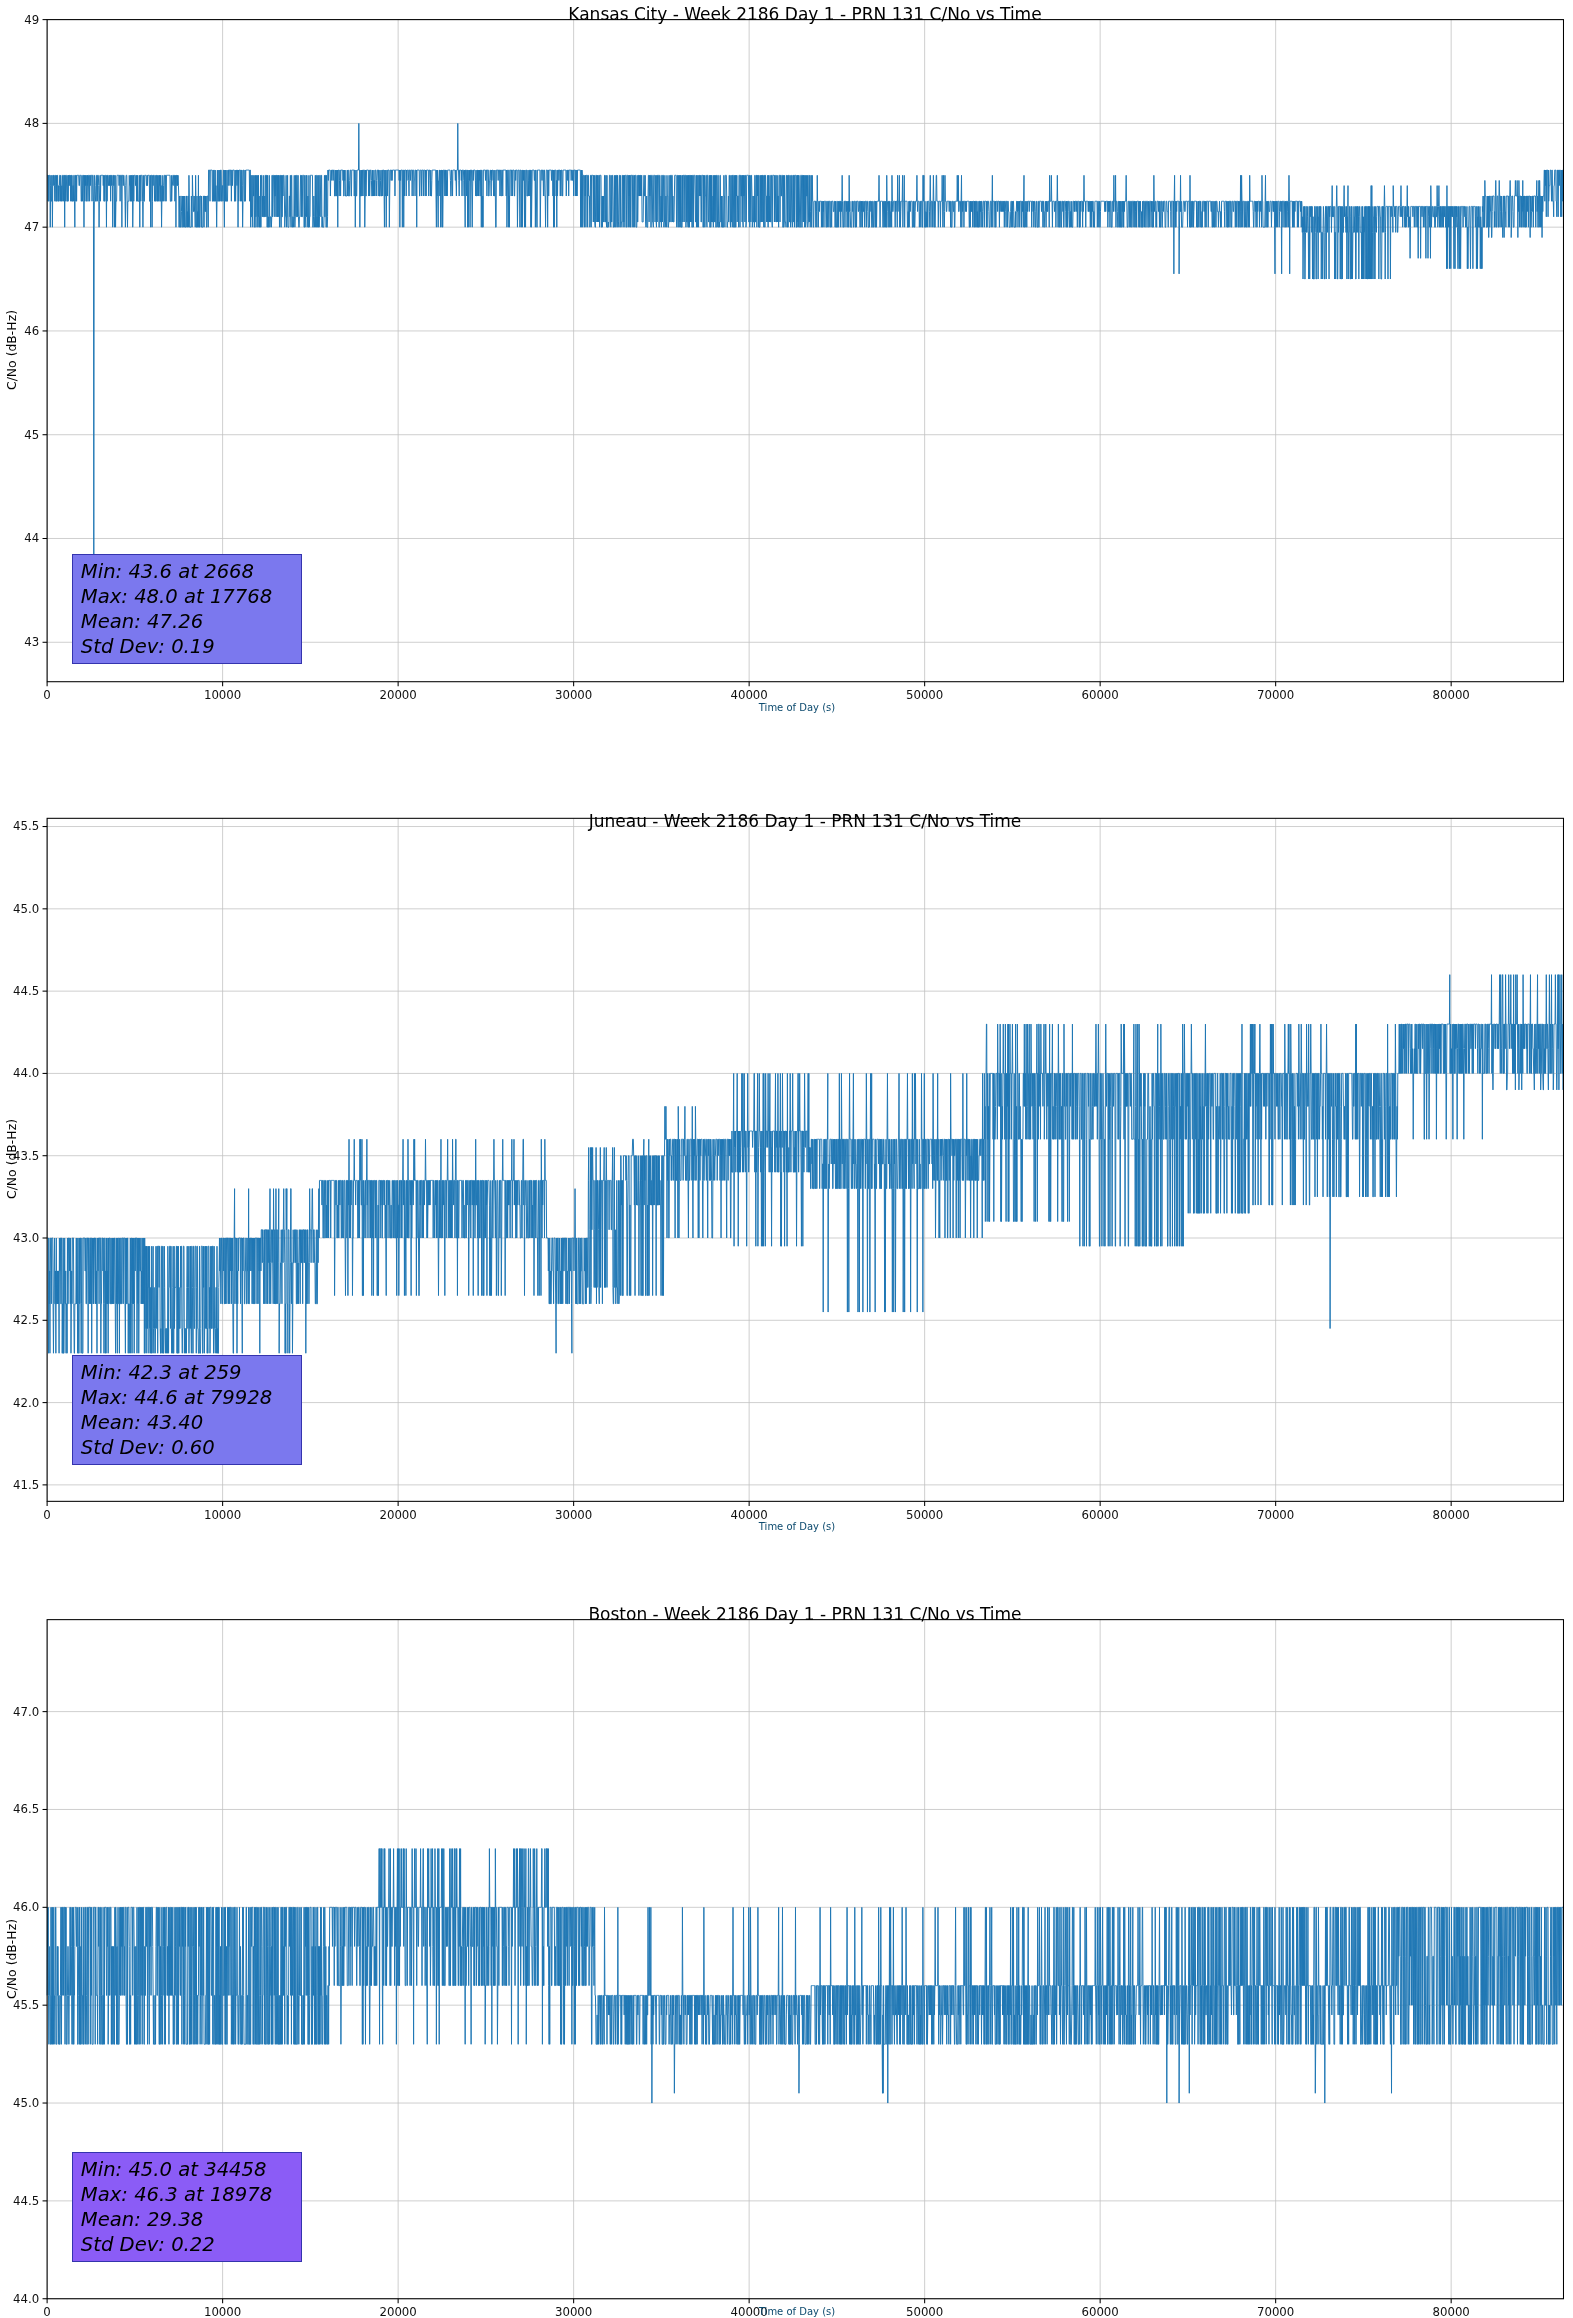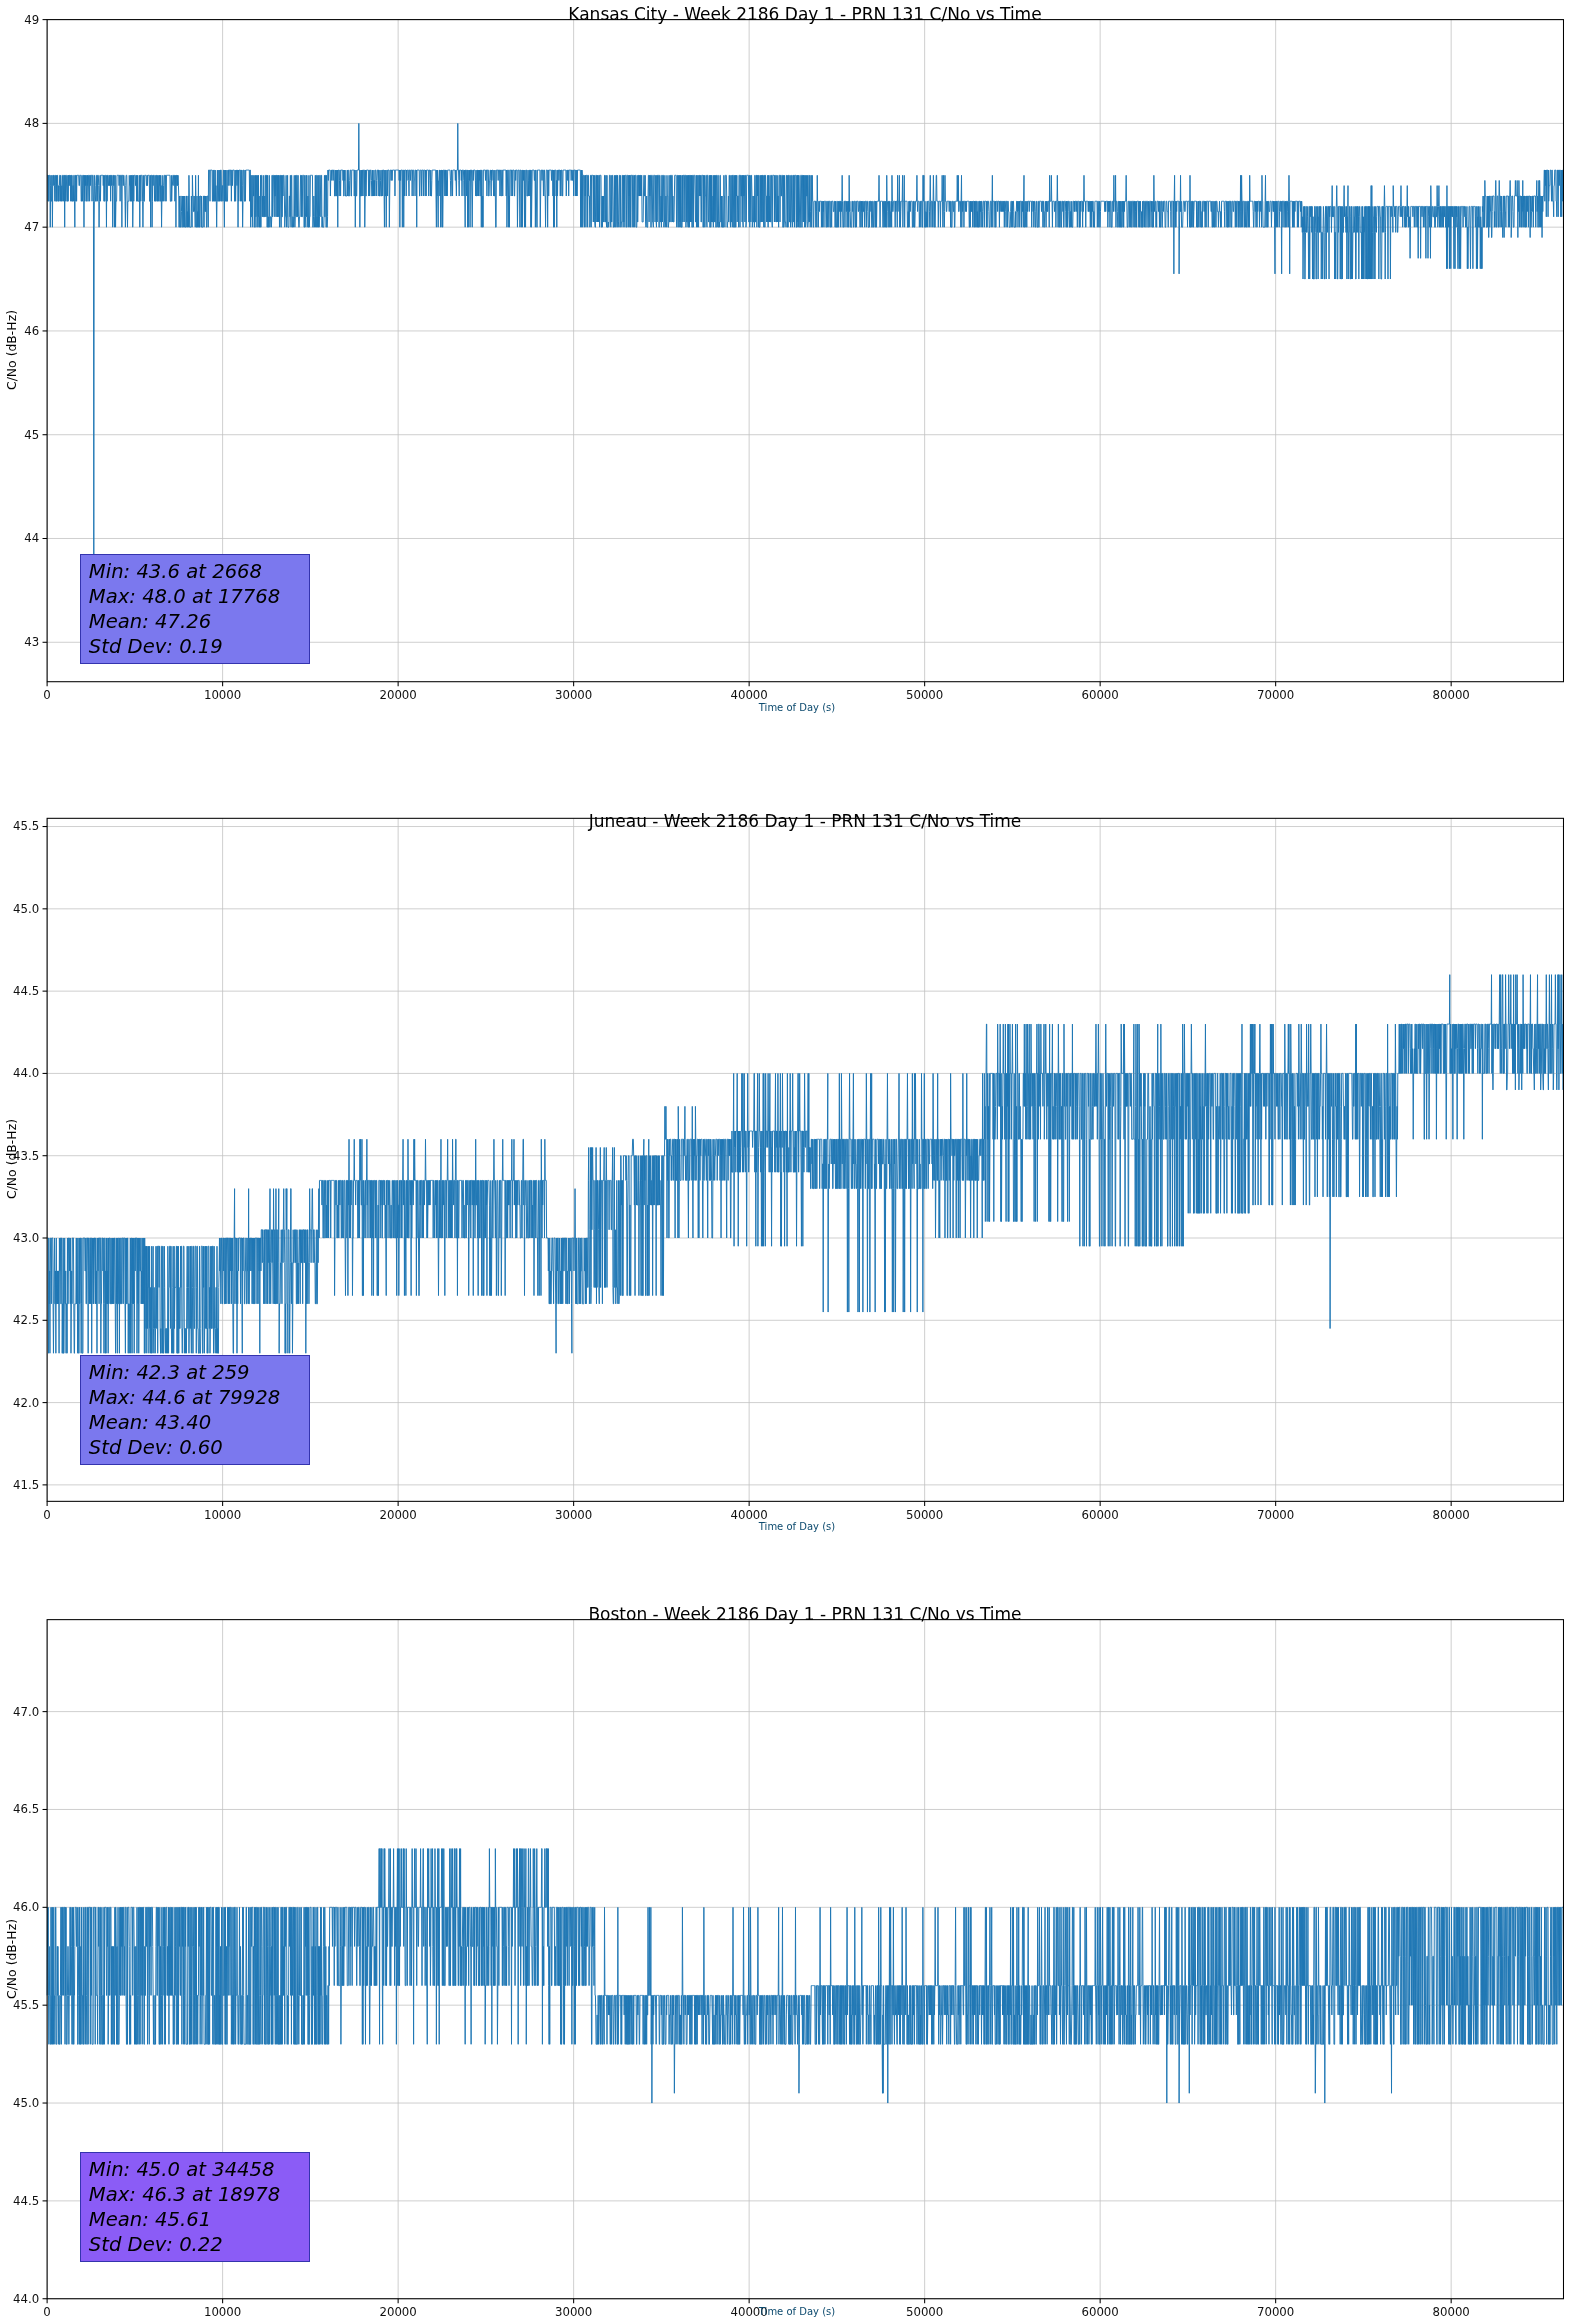--- a/index.html
+++ b/index.html
@@ -2,21 +2,21 @@
 <html style="font-size:10.5px"><head>
 <meta charset="utf-8">
 <style>
   html,body{margin:0;padding:0;background:#ffffff;}
   body{width:1574px;height:2319px;position:relative;font-family:"DejaVu Sans","Liberation Sans",sans-serif;overflow:hidden;}
   #figure{position:absolute;left:0;top:0;width:1574px;height:2319px;}
   svg{position:absolute;left:0;top:0;}
   .chart-title{position:absolute;left:47px;width:1516px;text-align:center;font-size:17px;color:#000;}
   .x-axis-label{position:absolute;left:39px;width:1516px;text-align:center;font-size:10px;color:#0c4a6e;}
   .y-axis-label{position:absolute;left:10.5px;font-size:12.4px;color:#000;white-space:nowrap;transform:translate(-50%,-50%) rotate(-90deg);}
-  .stats-box{position:absolute;left:80px;width:230px;box-sizing:border-box;padding:3.9px 7.8px;font-size:19.6px;font-style:italic;line-height:25px;color:#000;}
+  .stats-box{position:absolute;left:72px;width:230px;box-sizing:border-box;padding:3.9px 7.8px;font-size:19.6px;font-style:italic;line-height:25px;color:#000;}
   .stats-box div{white-space:nowrap;}
   .t1{top:3.9px;} .t2{top:803px;margin-top:8px;} .t3{top:1604px;}
   .xl1{top:702px;} .xl2{top:1521px;} .xl3{top:2306px;}
   .yl1{top:350px;} .yl2{top:1159px;} .yl3{top:1959px;}
   .sb1{top:554px;} .sb2{top:1355px;} .sb3{top:2152px;}
 </style>
 </head>
 <body>
 
 <div id="figure">
@@ -205,18 +205,18 @@
     <div>Mean: 43.40</div>
     <div>Std Dev: 0.60</div>
   </div>
 
   <div class="chart-title t3">Boston - Week 2186 Day 1 - PRN 131 C/No vs Time</div>
   <div class="y-axis-label yl3">C/No (dB-Hz)</div>
   <div class="x-axis-label xl3">Time of Day (s)</div>
   <div class="stats-box sb3" style="background: #8b5cf6; border: 1.3px solid rgb(52, 52, 174); color: rgb(0, 0, 0);">
     <div>Min: 45.0 at 34458</div>
     <div>Max: 46.3 at 18978</div>
-    <div>Mean: 45.61</div>
+    <div>Mean: 29.38</div>
     <div>Std Dev: 0.22</div>
   </div>
 
 </div>
 
 
 </body></html>

